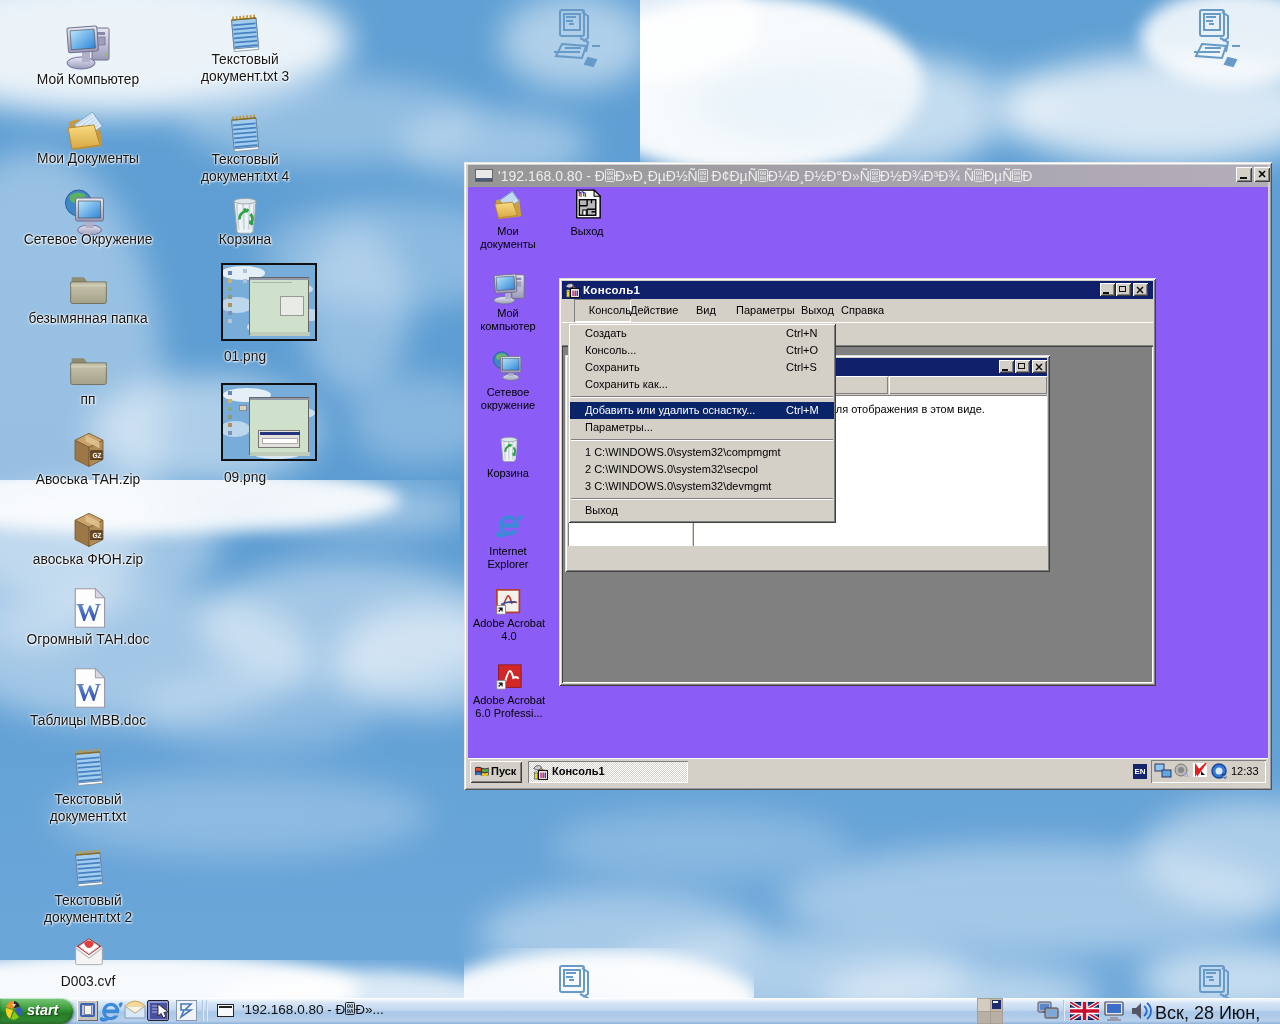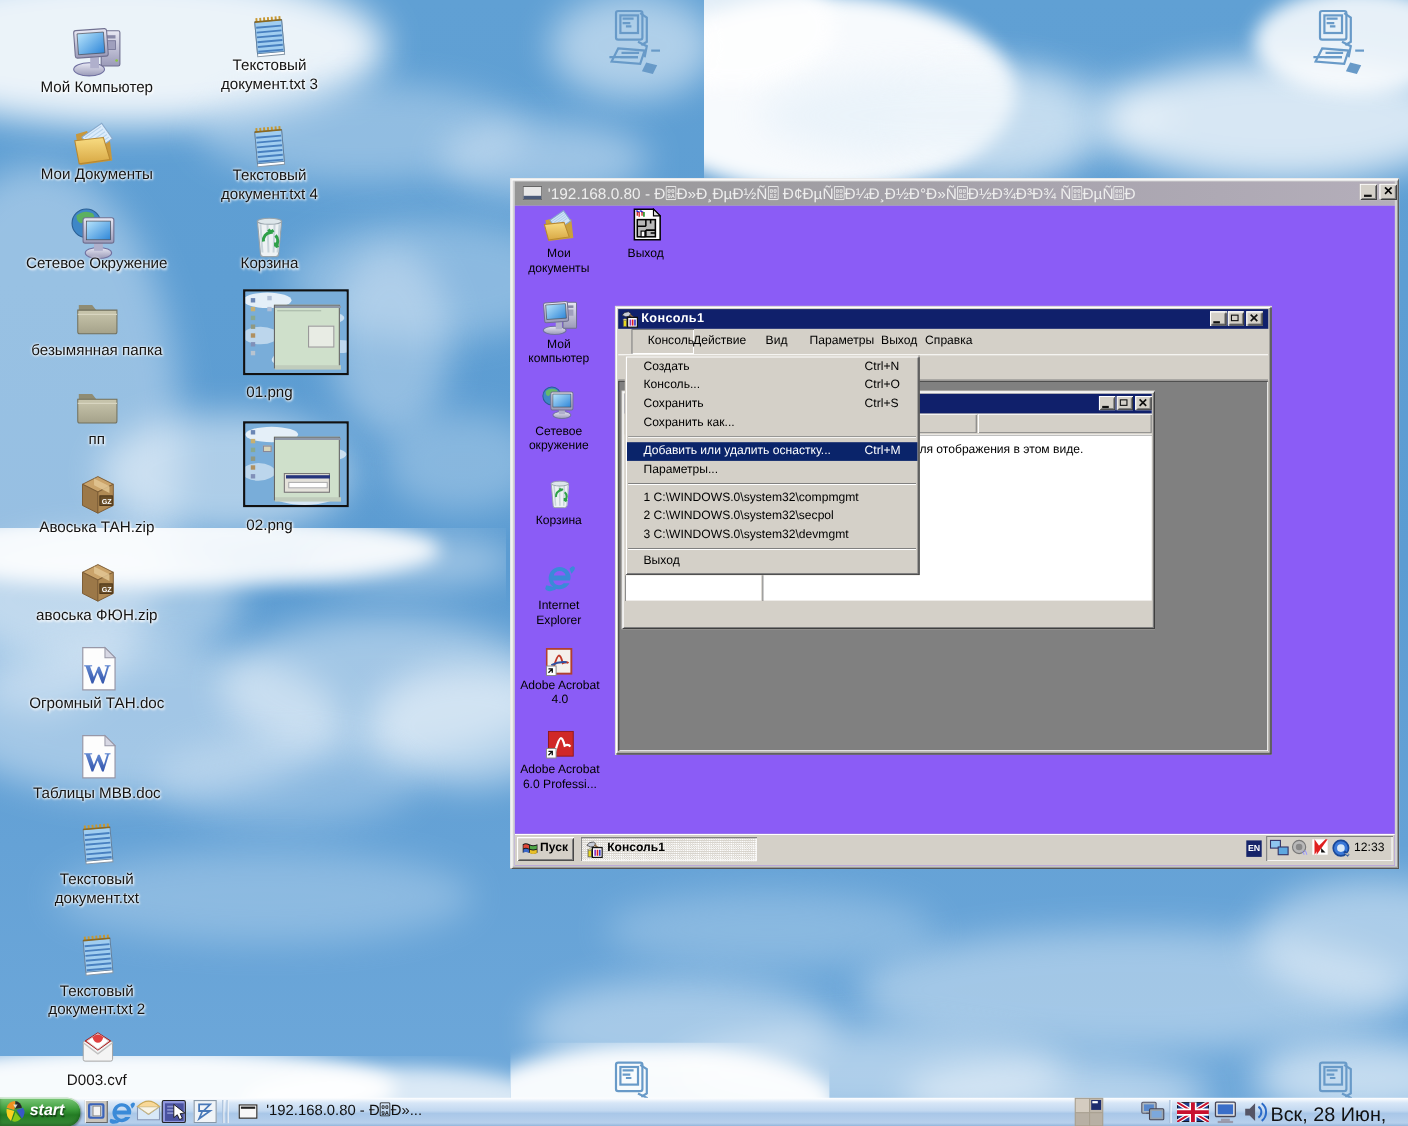--- a/index.html
+++ b/index.html
@@ -327,21 +327,21 @@
         <div class="abs" style="left:1px;top:1px;width:40px;height:3px;background:#24347c"></div>
         <div class="abs" style="left:3px;top:7px;width:36px;height:6px;background:#fff;border:1px solid #aaa"></div>
       </div>
       <div class="abs" style="left:0;top:54px;width:60px;height:4px;background:#c0ccbc"></div>
    </div>
    <div class="abs" style="left:0;top:74px;width:96px;height:4px;background:#b4c4b0">
           <div class="abs" style="left:1px;top:1px;width:6px;height:2px;background:#5a7a5a"></div>
           <div class="abs" style="left:86px;top:1px;width:8px;height:2px;background:#988"></div>
         </div>
  </div>
- <div class="hlbl" style="left:150px;top:470px">02.png</div>
+ <div class="hlbl" style="left:150px;top:470px">09.png</div>
 </div>
 
 <div id="vncwin" class="abs" style="left:464px;top:162px;width:808px;height:628px;background:#d2d2d2;box-shadow:inset 1px 1px 0 #e8e8e8,inset -1px -1px 0 #555,inset 2px 2px 0 #fdfdfd,inset -2px -2px 0 #9a9a9a">
 
  <div class="abs" style="left:4px;top:3px;width:800px;height:22px;background:linear-gradient(90deg,#969696,#a8a4ae 60%,#b4aeba)">
   <div class="abs" style="left:7px;top:4px;width:18px;height:13px;background:#e8e8e8;border:1px solid #666">
           <div class="abs" style="left:0px;top:8px;width:16px;height:3px;background:#4a5a78"></div>
         </div>
   <div class="abs" style="left:30px;top:3px;width:700px;height:17px;overflow:hidden;white-space:nowrap;font-size:14px;color:#ededed">'192.168.0.80 - Ð<svg class="tf" width="10" height="13" viewBox="0 0 10 13" style="vertical-align:-1px">
             <rect x="0.5" y="0.5" width="9" height="12" rx="1" fill="none" stroke="#e6e6e6" stroke-width="1"></rect>

